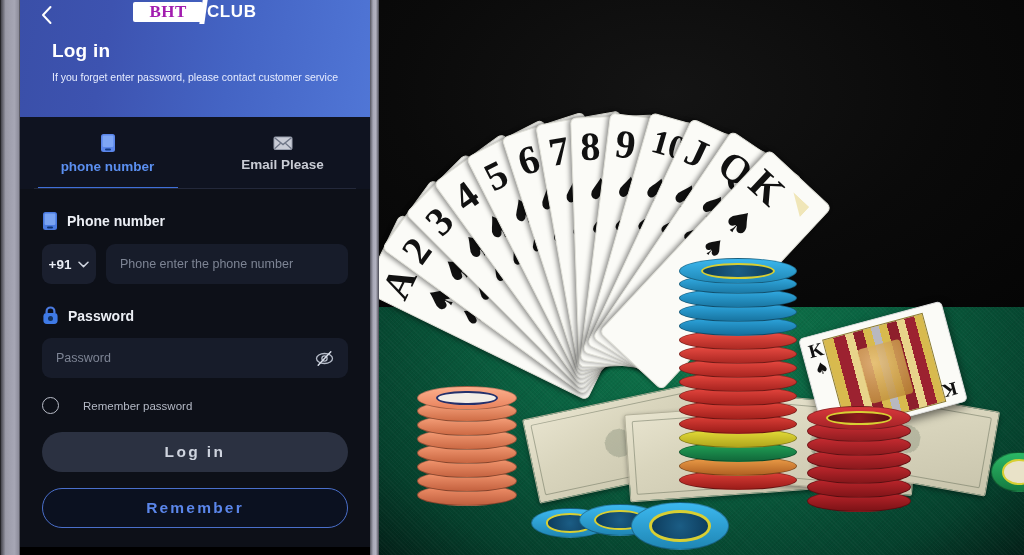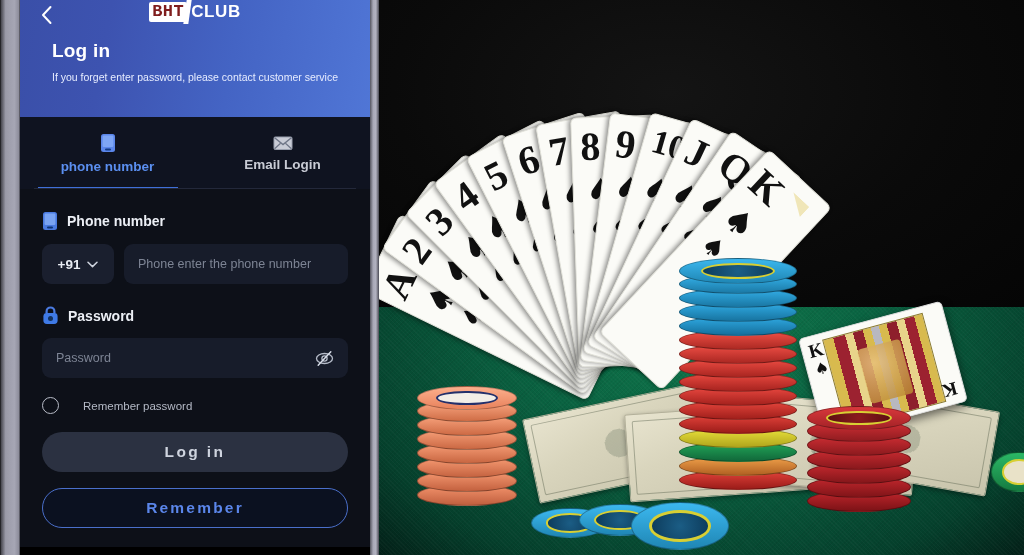--- a/index.html
+++ b/index.html
@@ -17,23 +17,23 @@
   #phone { position:absolute; left:20px; top:0; width:350px; height:555px;
     background:#0d1018; overflow:hidden; }
 
   .hdr { position:relative; height:117px;
     background:linear-gradient(100deg,#3a4fa8 0%,#3d53b0 25%,#4464c4 60%,#5076d6 100%); }
   .back { position:absolute; left:12px; top:2px; width:28px; height:26px;
     display:flex; align-items:center; justify-content:center; cursor:pointer; }
   .back svg { display:block; }
   .logo { position:absolute; left:0; right:0; top:-2px; height:28px;
     display:flex; align-items:center; justify-content:center; gap:4px; }
-  .logo-mark { background:#fff; color:#7f1d1d; font-weight:bold; font-size:17px;
-    letter-spacing:.5px; padding:0 3px; line-height:20px; border-radius:2px;
-    font-family:Liberation Mono, monospace; position:relative; }
+  .logo-mark { background:#fff; color:#a21caf; font-weight:bold; font-size:17px;
+    letter-spacing:.5px; padding:0 16px; line-height:20px; border-radius:2px;
+    font-family:Liberation Serif, serif; position:relative; }
   .logo-mark::after { content:""; position:absolute; right:-3px; top:-2px;
     width:5px; height:24px; background:#fff; transform:skewX(-8deg); }
   .logo-word { color:#fff; font-weight:bold; font-size:17px; letter-spacing:.6px; }
 
   .hdr-title { position:absolute; left:32px; top:40px; color:#fff;
     font-size:19px; font-weight:bold; letter-spacing:.2px; }
   .hdr-sub { position:absolute; left:32px; top:70px; color:#e6ecff;
     font-size:10.5px; line-height:14px; }
 
   
@@ -47,21 +47,21 @@
   .tabs-rule { position:absolute; left:14px; right:14px; bottom:0; height:1px;
     background:#23283a; }
 
   .body { position:relative; padding:0 22px; }
 
   .field-label { display:flex; align-items:center; gap:9px;
     margin-top:22px; }
   .field-label span.lbl { color:#eceff5; font-size:14px; font-weight:bold; }
 
   .row { display:flex; gap:10px; margin-top:13px; }
-  .cc { width:72px; height:40px; background:#1a1f2e; border-radius:9px;
+  .cc { width:54px; height:40px; background:#1a1f2e; border-radius:9px;
     display:flex; align-items:center; justify-content:center; gap:7px; cursor:pointer; }
   .cc-val { color:#e9ecf3; font-size:13.5px; font-weight:bold; }
   .inp { flex:1; height:40px; background:#171c2a; border-radius:9px;
     display:flex; align-items:center; padding:0 14px; cursor:text; }
   .inp .ph { color:#7d8494; font-size:12.5px; }
   .inp.full { width:100%; justify-content:space-between; }
   .inp .eye { cursor:pointer; display:flex; }
 
   .remember { display:flex; align-items:center; gap:24px; margin-top:19px; cursor:pointer; }
   .radio { width:17px; height:17px; border:1.6px solid #b9bdc8; border-radius:50%; }
@@ -177,21 +177,21 @@
         </svg>
         <span class="tab-label">phone number</span>
         <div class="tab-underline" style="left:10%;right:10%;"></div>
       </div>
       <div class="tab">
         <svg width="20" height="16" viewBox="0 0 20 16" aria-hidden="true">
           <rect x="1" y="2" width="18" height="12.5" rx="1.2" fill="#c9ccd6" stroke="#9aa0ae"></rect>
           <path d="M1.6 2.7 L10 9.6 L18.4 2.7" fill="none" stroke="#6f7687" stroke-width="1.4"></path>
           <path d="M1.6 13.8 L7.6 8.2 M18.4 13.8 L12.4 8.2" fill="none" stroke="#6f7687" stroke-width="1.2"></path>
         </svg>
-        <span class="tab-label">Email Login</span>
+        <span class="tab-label">Email Please</span>
       </div>
       <div class="tabs-rule"></div>
     </div>
 
     <div class="body">
 
       <div class="field-label">
         <svg width="16" height="20" viewBox="0 0 16 20" aria-hidden="true">
           <rect x="1" y="1" width="14" height="18" rx="2.5" fill="#4a7ae0"></rect>
           <rect x="2.6" y="2.6" width="10.8" height="11.4" rx="1.2" fill="#79a3f2"></rect>

